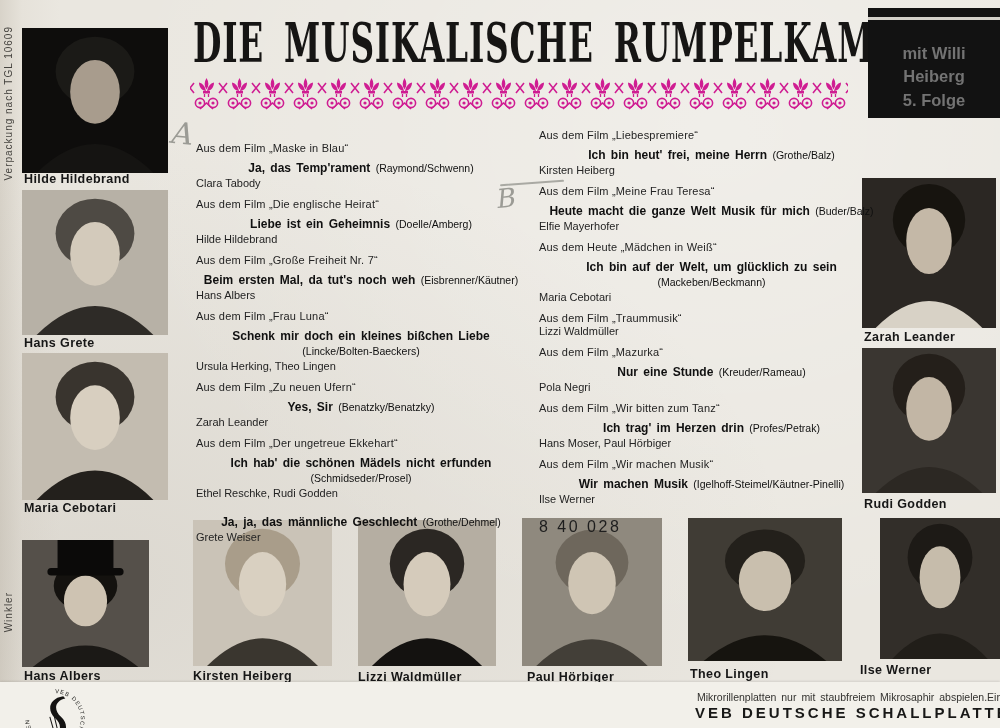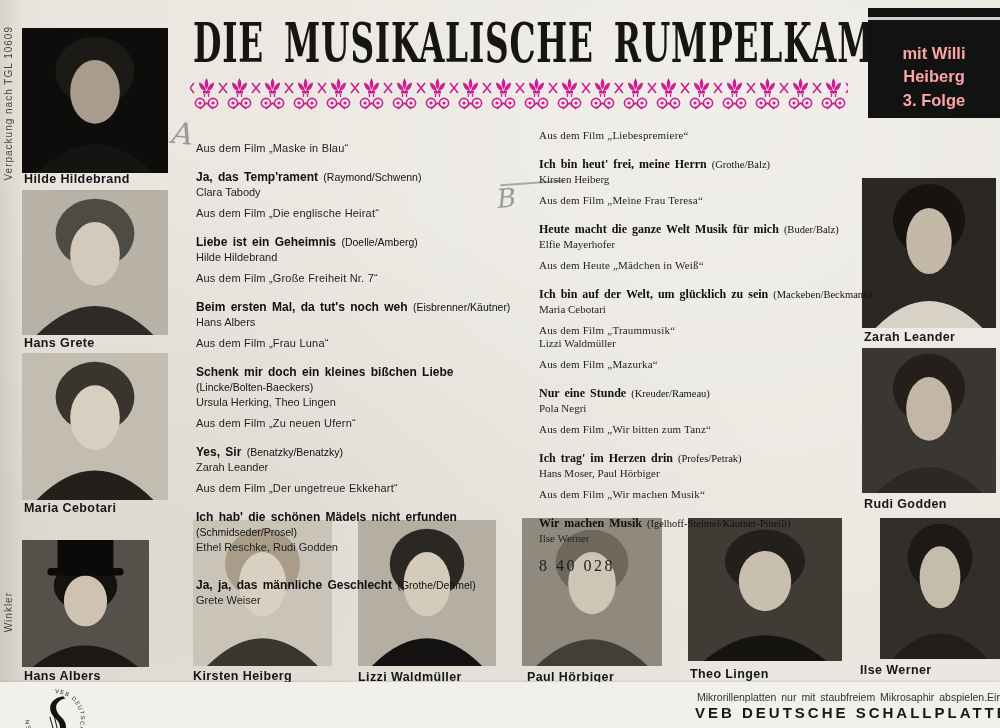--- a/index.html
+++ b/index.html
@@ -16,21 +16,21 @@
   #title{
     position:absolute;left:193px;top:12px;margin:0;
     font-family:"DejaVu Serif",serif;font-weight:bold;font-size:42px;
     letter-spacing:1px;word-spacing:10px;white-space:nowrap;color:#161514;
     transform:scale(0.78,1.28);transform-origin:left top;
   }
   .ornament{position:absolute;left:190px;top:76px;width:658px;height:36px;}
   
   #series-box{
     position:absolute;left:868px;top:8px;width:132px;height:110px;
-    background:#121212;color:#fca5a5;text-align:center;
+    background:#121212;color:#737373;text-align:center;
     font-weight:bold;font-size:16.5px;line-height:1.42;padding-top:0;
   }
   #series-box .box-slit{position:absolute;top:9px;left:0;width:100%;height:3px;background:#e9e5de;opacity:.9;}
   #series-box .lines{margin-top:34px;}
   
   .vtext{
     position:absolute;writing-mode:vertical-rl;transform:rotate(180deg);
     font-size:10px;color:#45433f;letter-spacing:1px;white-space:nowrap;
   }
   #note-packaging{left:3px;top:26px;}
@@ -51,23 +51,23 @@
   .tone-ilse{--bg:#322e29;--hair:#1d1a16;--face:#c6bcab;--body:#211e19;}
   .tone-zarah{--bg:#2b2723;--hair:#17140f;--face:#c4b8a7;--body:#d8d2c6;}
   .tone-rudi{--bg:#3a3631;--hair:#241f1a;--face:#c2b6a5;--body:#2c2823;}
   .caption{
     position:absolute;font-size:12.5px;font-weight:bold;color:#161616;
     letter-spacing:.4px;white-space:nowrap;
   }
   
   .tracks{position:absolute;display:flex;flex-direction:column;gap:9px;}
   #tracks-left{left:196px;top:142px;width:330px;}
-  #tracks-right{left:539px;top:129px;width:345px;font-family:Liberation Serif, serif;}
+  #tracks-right{left:539px;top:129px;width:345px;}
   .track .film{font-size:11px;color:#232323;letter-spacing:.2px;}
-  .track .song-line{font-size:12px;font-weight:bold;color:#101010;margin-top:16px;word-spacing:2px;line-height:1.25;}
+  .track .song-line{font-size:12px;font-weight:bold;color:#101010;margin-top:7px;word-spacing:2px;line-height:1.25;text-align:center;}
   .track .song-line .credits{font-weight:normal;font-size:10.5px;word-spacing:0;}
   .track .artists{font-size:11px;color:#232323;margin-top:1px;}
   .catalog{font-size:16px;letter-spacing:2.5px;color:#1e1e1e;margin-top:4px;}
   
   .hand{
     position:absolute;font-family:"DejaVu Serif",serif;font-style:italic;
     color:#9b9b95;font-weight:normal;
   }
   #markA{left:172px;top:116px;font-size:30px;transform:rotate(6deg);}
   #markB{left:497px;top:183px;font-size:26px;transform:rotate(-6deg);}
@@ -119,21 +119,21 @@
       </defs>
       <rect width="658" height="36" fill="url(#orn)"></rect>
     </svg>
   </div>
 
   <div id="series-box">
     <div class="box-slit"></div>
     <div class="lines">
       <div>mit Willi</div>
       <div>Heiberg</div>
-      <div>3. Folge</div>
+      <div>5. Folge</div>
     </div>
   </div>
 
   <div id="note-packaging" class="vtext">Verpackung nach TGL 10609</div>
   <div id="note-designer" class="vtext">Winkler</div>
 
   <div id="markA" class="hand">A</div>
   <div id="markB" class="hand">B</div>
   <div class="pencil-line"></div>
 

